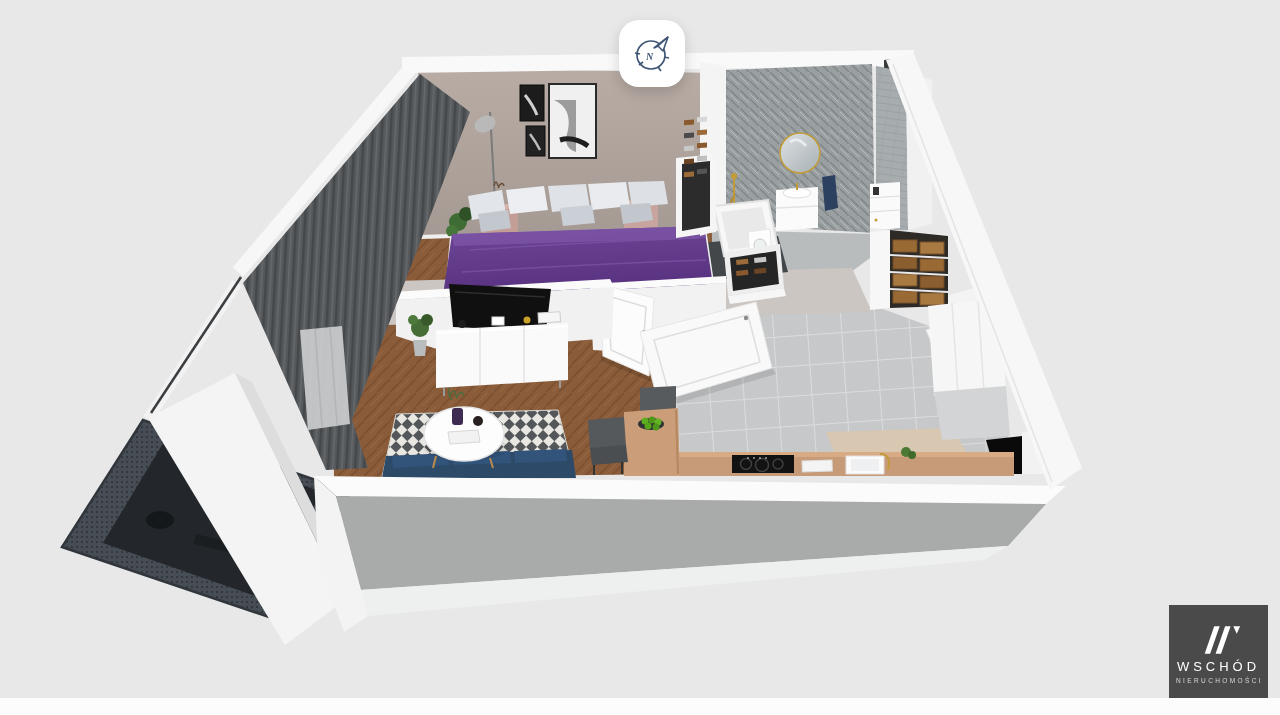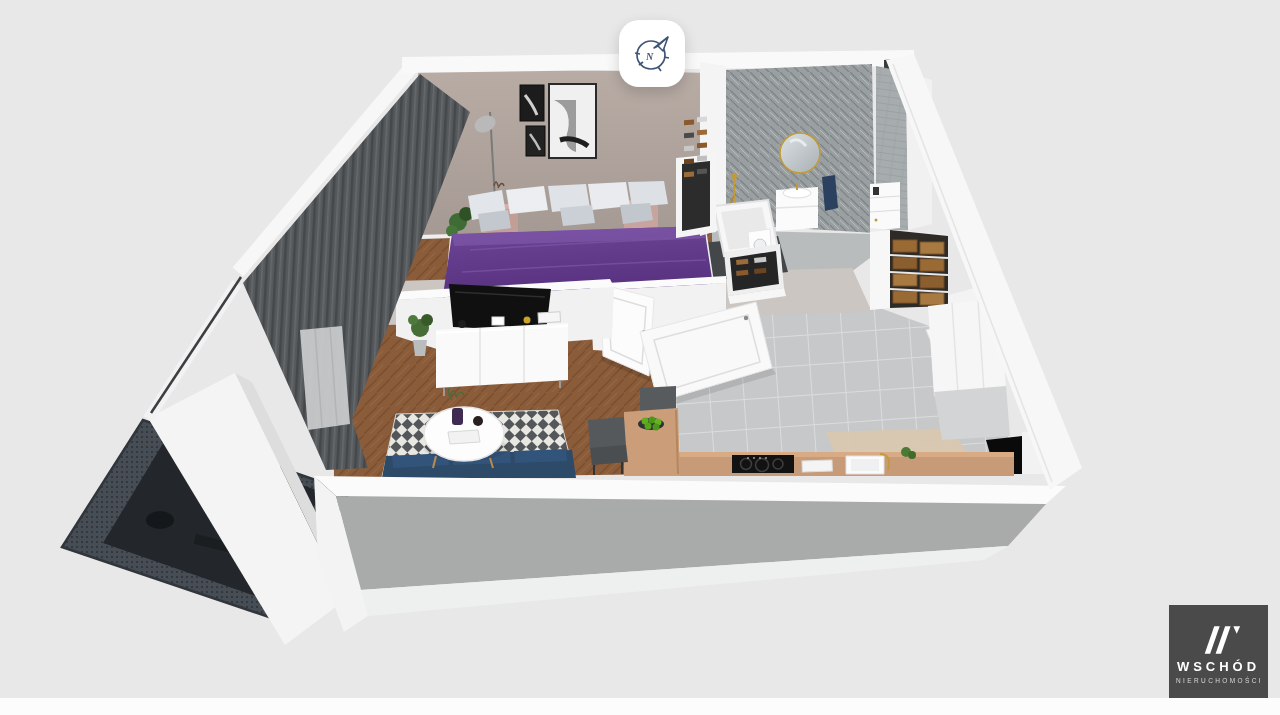--- a/index.html
+++ b/index.html
@@ -7,21 +7,21 @@
          font-family:"Liberation Sans", sans-serif;}
   .stage svg.scene{position:absolute;left:0;top:0;}
   .footer-strip{position:absolute;left:0;bottom:0;width:1280px;height:17px;background:#fcfcfc;}
   .compass{position:absolute;left:619px;top:20px;width:66px;height:67px;background:#ffffff;
            border-radius:20px;box-shadow:0 5px 14px rgba(0,0,0,.16);display:flex;
            align-items:center;justify-content:center;cursor:pointer;}
   .logo{position:absolute;left:1169px;top:605px;width:99px;height:98px;background:#4a4a4a;
         display:flex;flex-direction:column;align-items:center;justify-content:center;
         color:#ffffff;user-select:none;}
   .logo .mark{width:48px;height:30px;margin-bottom:4px;}
-  .logo .brand{font-size:13px;letter-spacing:4px;font-weight:700;margin-left:0;text-align:center;}
+  .logo .brand{font-size:13px;letter-spacing:4px;font-weight:400;margin-left:0;text-align:center;}
   .logo .tagline{font-size:6.5px;letter-spacing:2.4px;color:#d9d9d9;margin-top:3px;margin-left:2px;}
 </style>
 </head>
 <body>
 
 <div class="stage">
 
 <svg class="scene" width="1280" height="715" viewBox="0 0 1280 715">
   <defs>
     <pattern id="wood" width="26" height="14" patternUnits="userSpaceOnUse">

